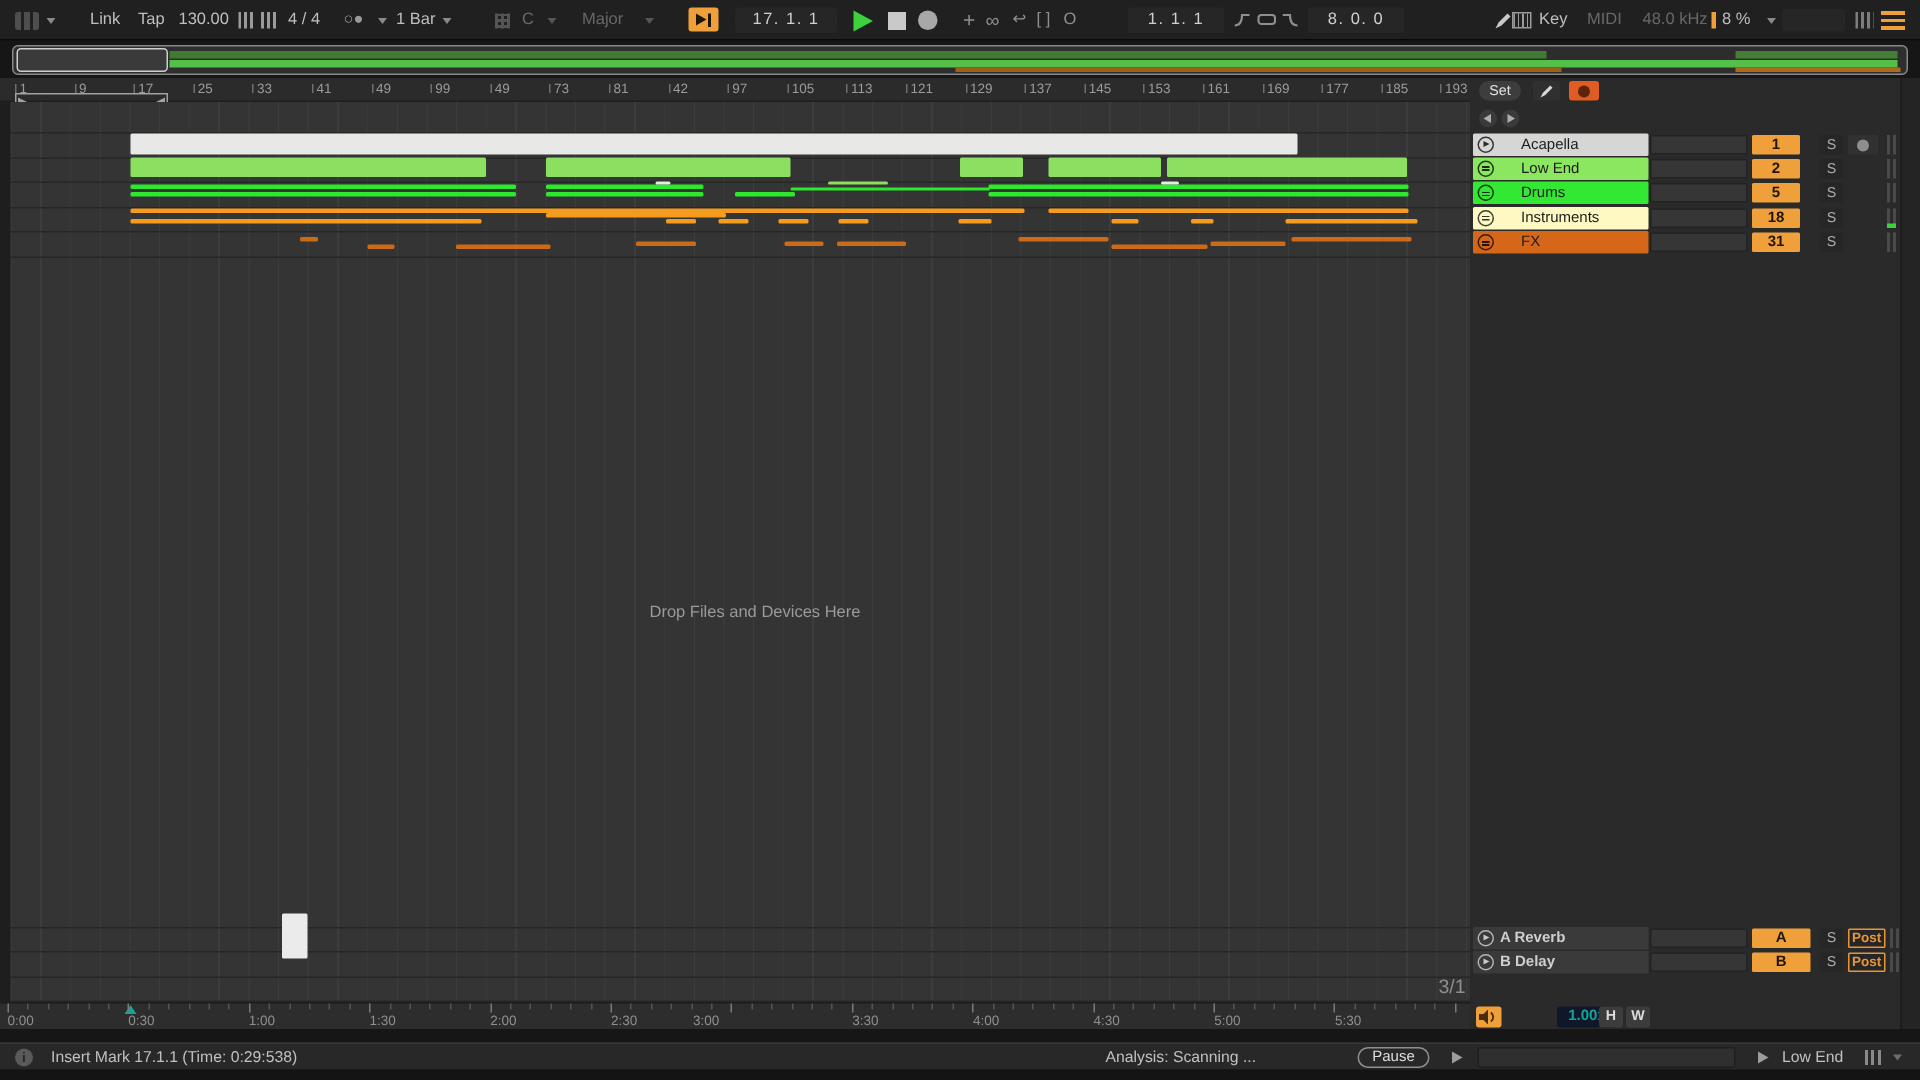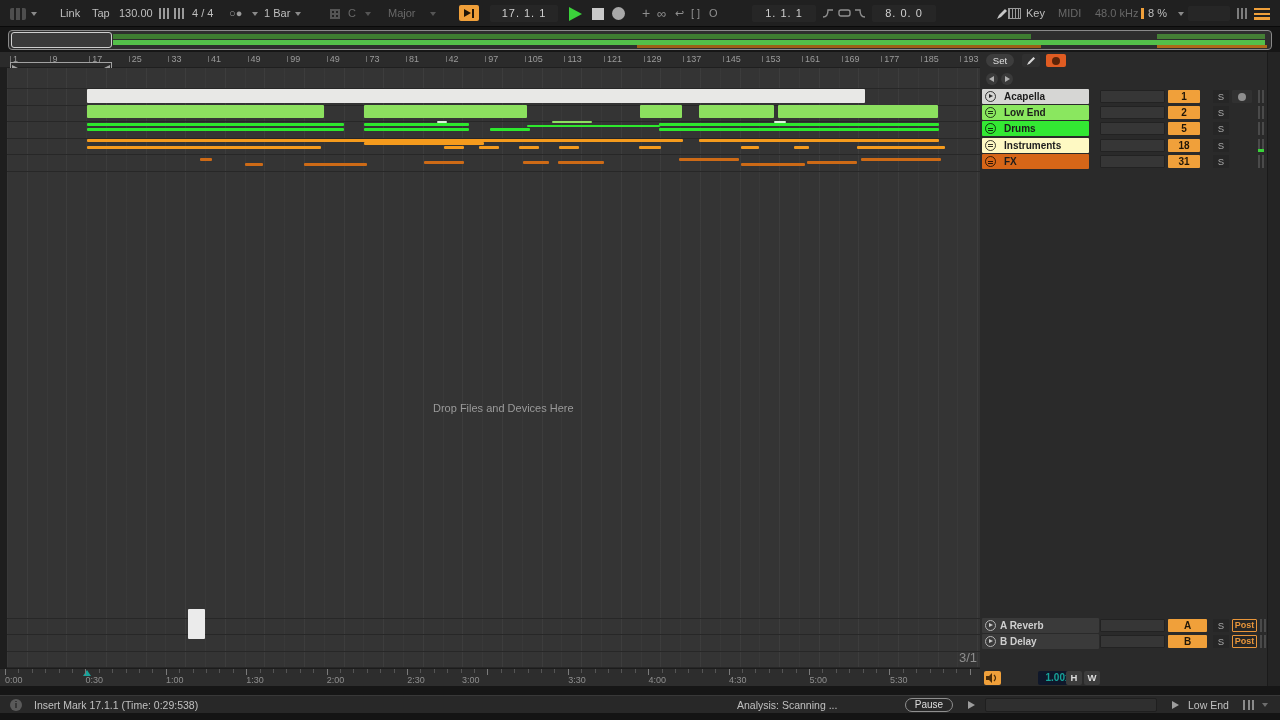--- a/index.html
+++ b/index.html
@@ -95,22 +95,22 @@
     border-radius:50%; background:#5c2408; }
   .nav-arrow { position:absolute; top:21px; width:12px; height:12px; border-radius:50%;
     background:#3a3a3a; }
   .nav-arrow span { position:absolute; top:3px; font-size:0; }
   .tri-l { width:0; height:0; border-right:5px solid #aeaeae; border-top:3px solid transparent;
     border-bottom:3px solid transparent; position:absolute; left:3px; top:3px; }
   .tri-r { width:0; height:0; border-left:5px solid #aeaeae; border-top:3px solid transparent;
     border-bottom:3px solid transparent; position:absolute; left:4px; top:3px; }
 
   .trk-row { position:absolute; left:0; width:287px; height:15px; }
-  .trk-name { position:absolute; left:2px; top:0; width:107px; height:15px; border-radius:1px;
-    font-size:10px; font-weight:bold; line-height:15px; padding-left:22px; overflow:hidden; }
+  .trk-name { position:absolute; left:2px; top:0; width:117px; height:15px; border-radius:1px;
+    font-size:10px; font-weight:normal; line-height:15px; padding-left:32px; overflow:hidden; }
   .row-icon { position:absolute; left:3px; top:2px; width:11px; height:11px; border-radius:50%;
     border:1px solid rgba(0,0,0,0.75); }
   .row-icon.play::after { content:""; position:absolute; left:3px; top:2px; width:0; height:0;
     border-left:4px solid rgba(0,0,0,0.8); border-top:2.5px solid transparent;
     border-bottom:2.5px solid transparent; }
   .row-icon.group::after { content:""; position:absolute; left:2px; top:2.5px; width:5px; height:4px;
     background:repeating-linear-gradient(0deg,rgba(0,0,0,0.8) 0 1px,transparent 1px 2.2px); }
   .row-icon.light { border-color:#b5b5b5; }
   .row-icon.light::after { border-left-color:#c8c8c8; }
   .trk-slot { position:absolute; left:120px; top:1px; width:65px; height:13px; background:#363636;

